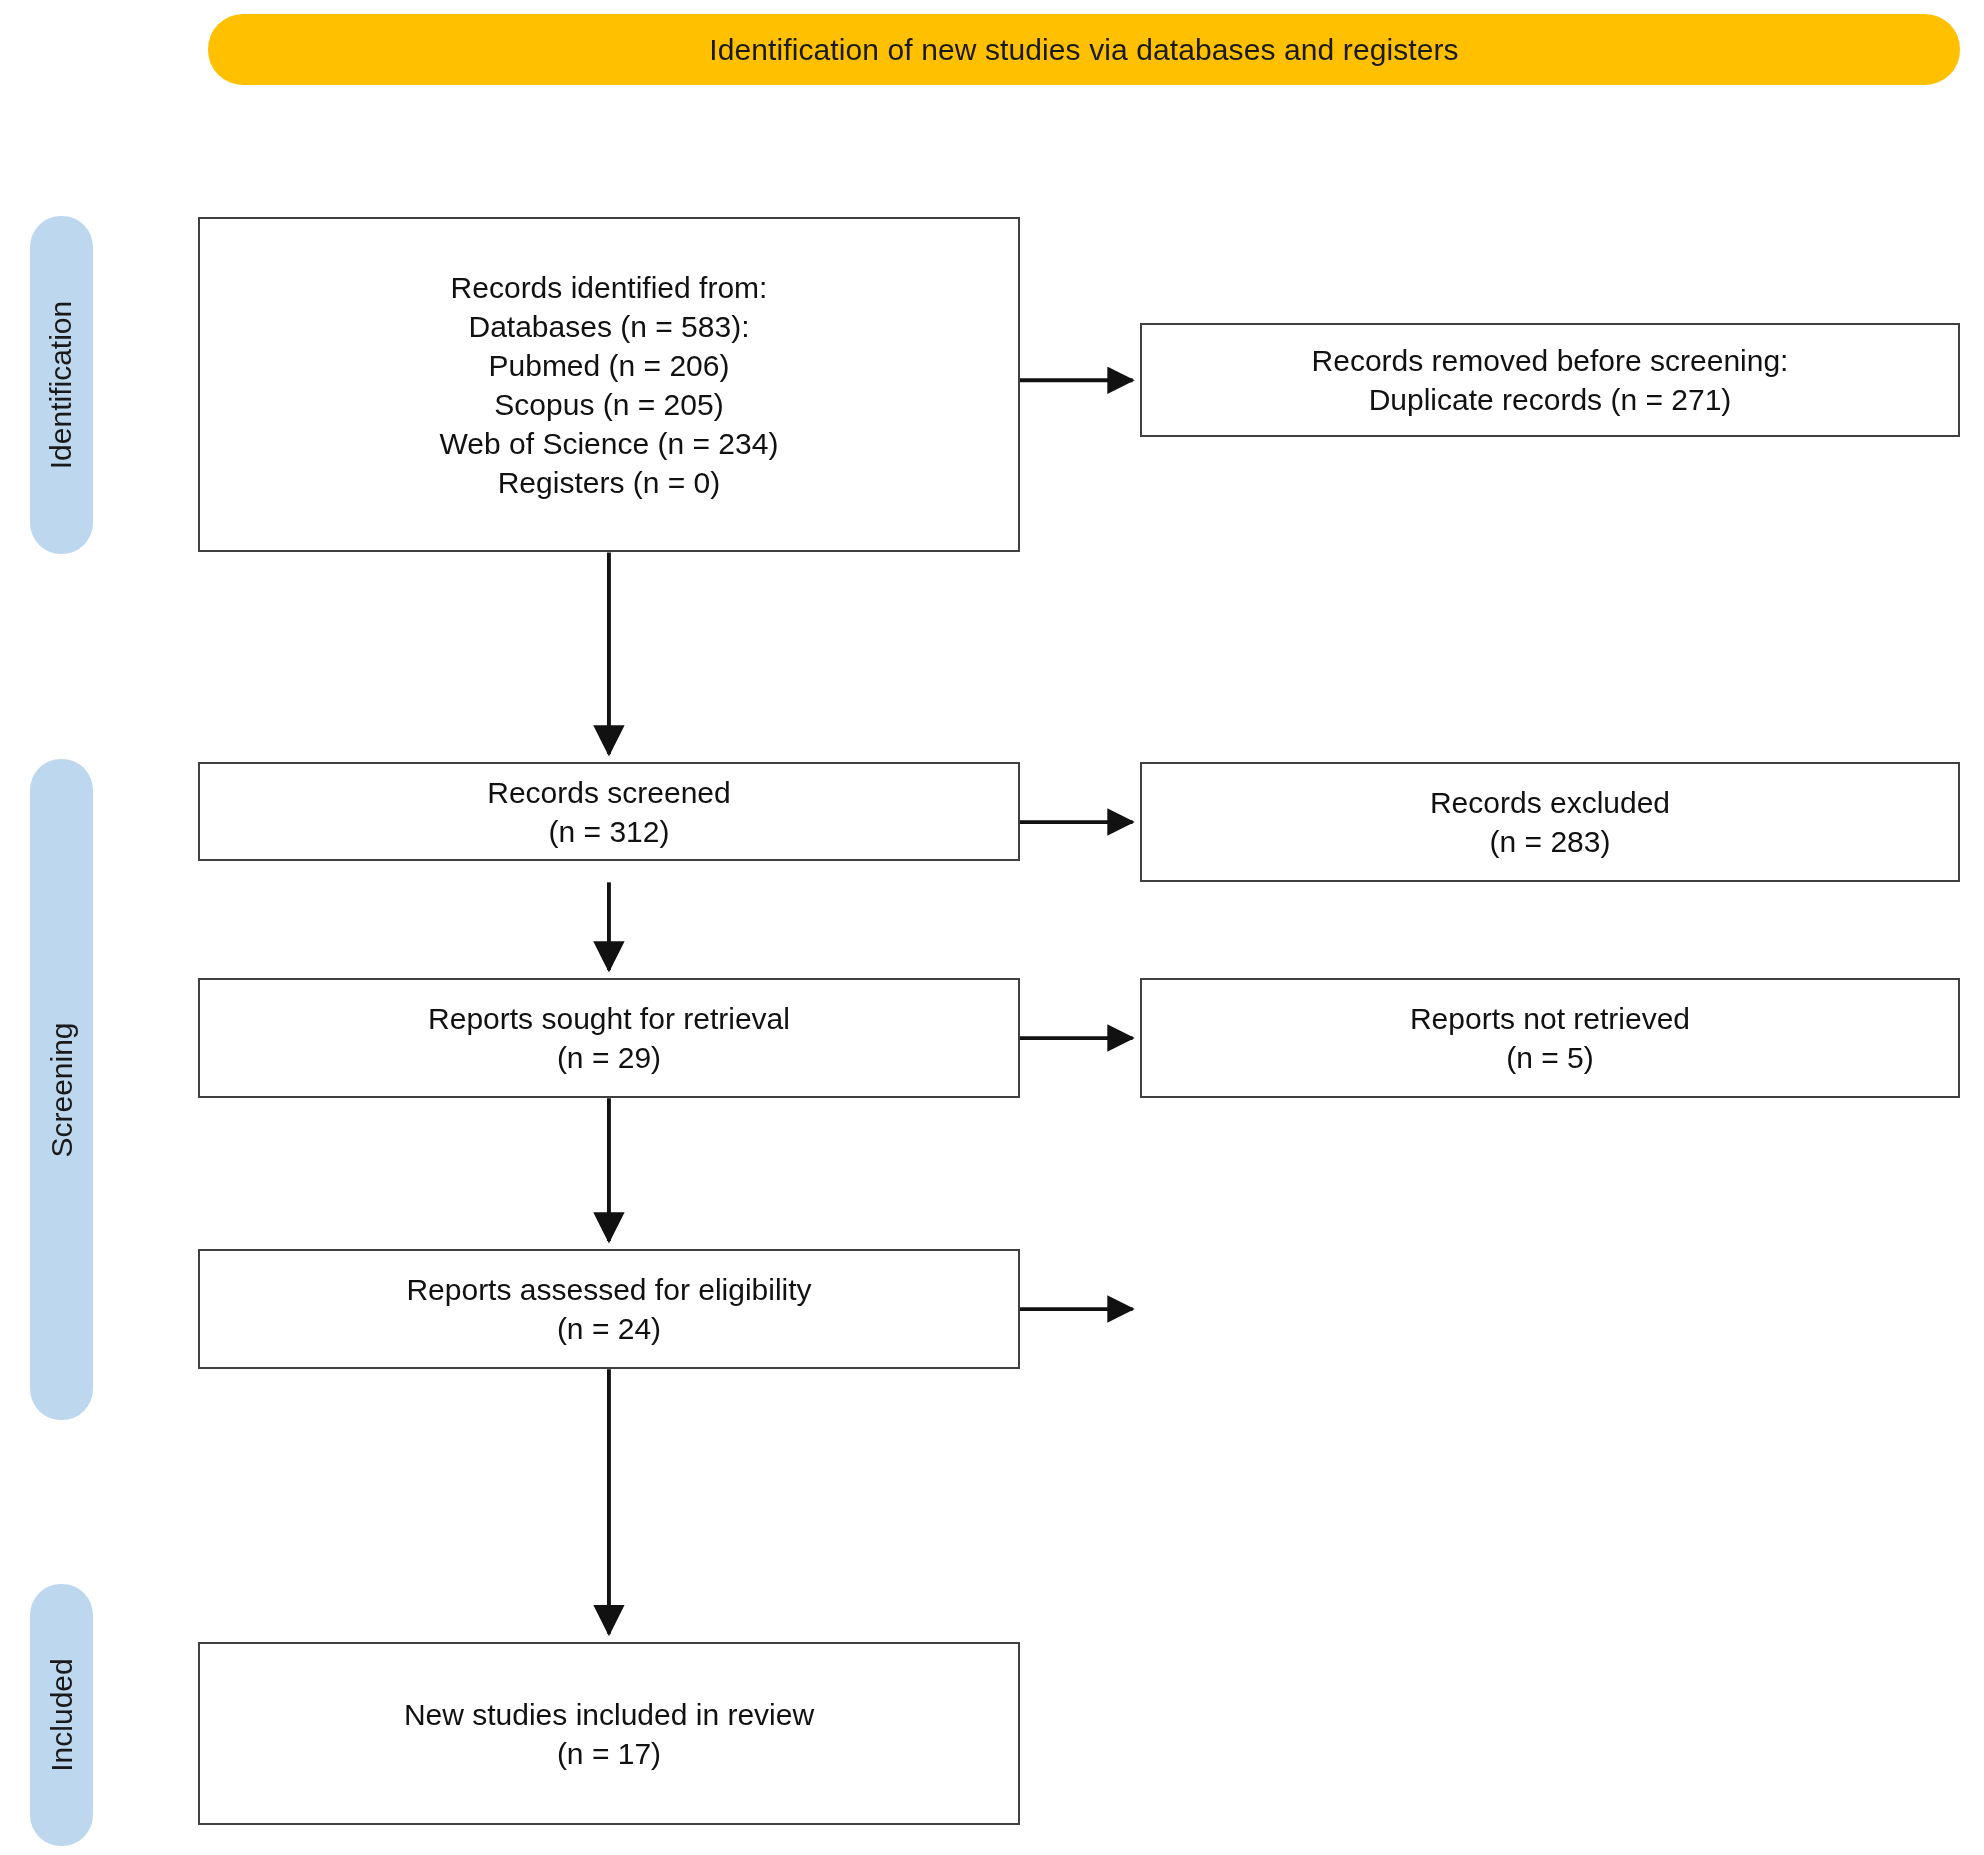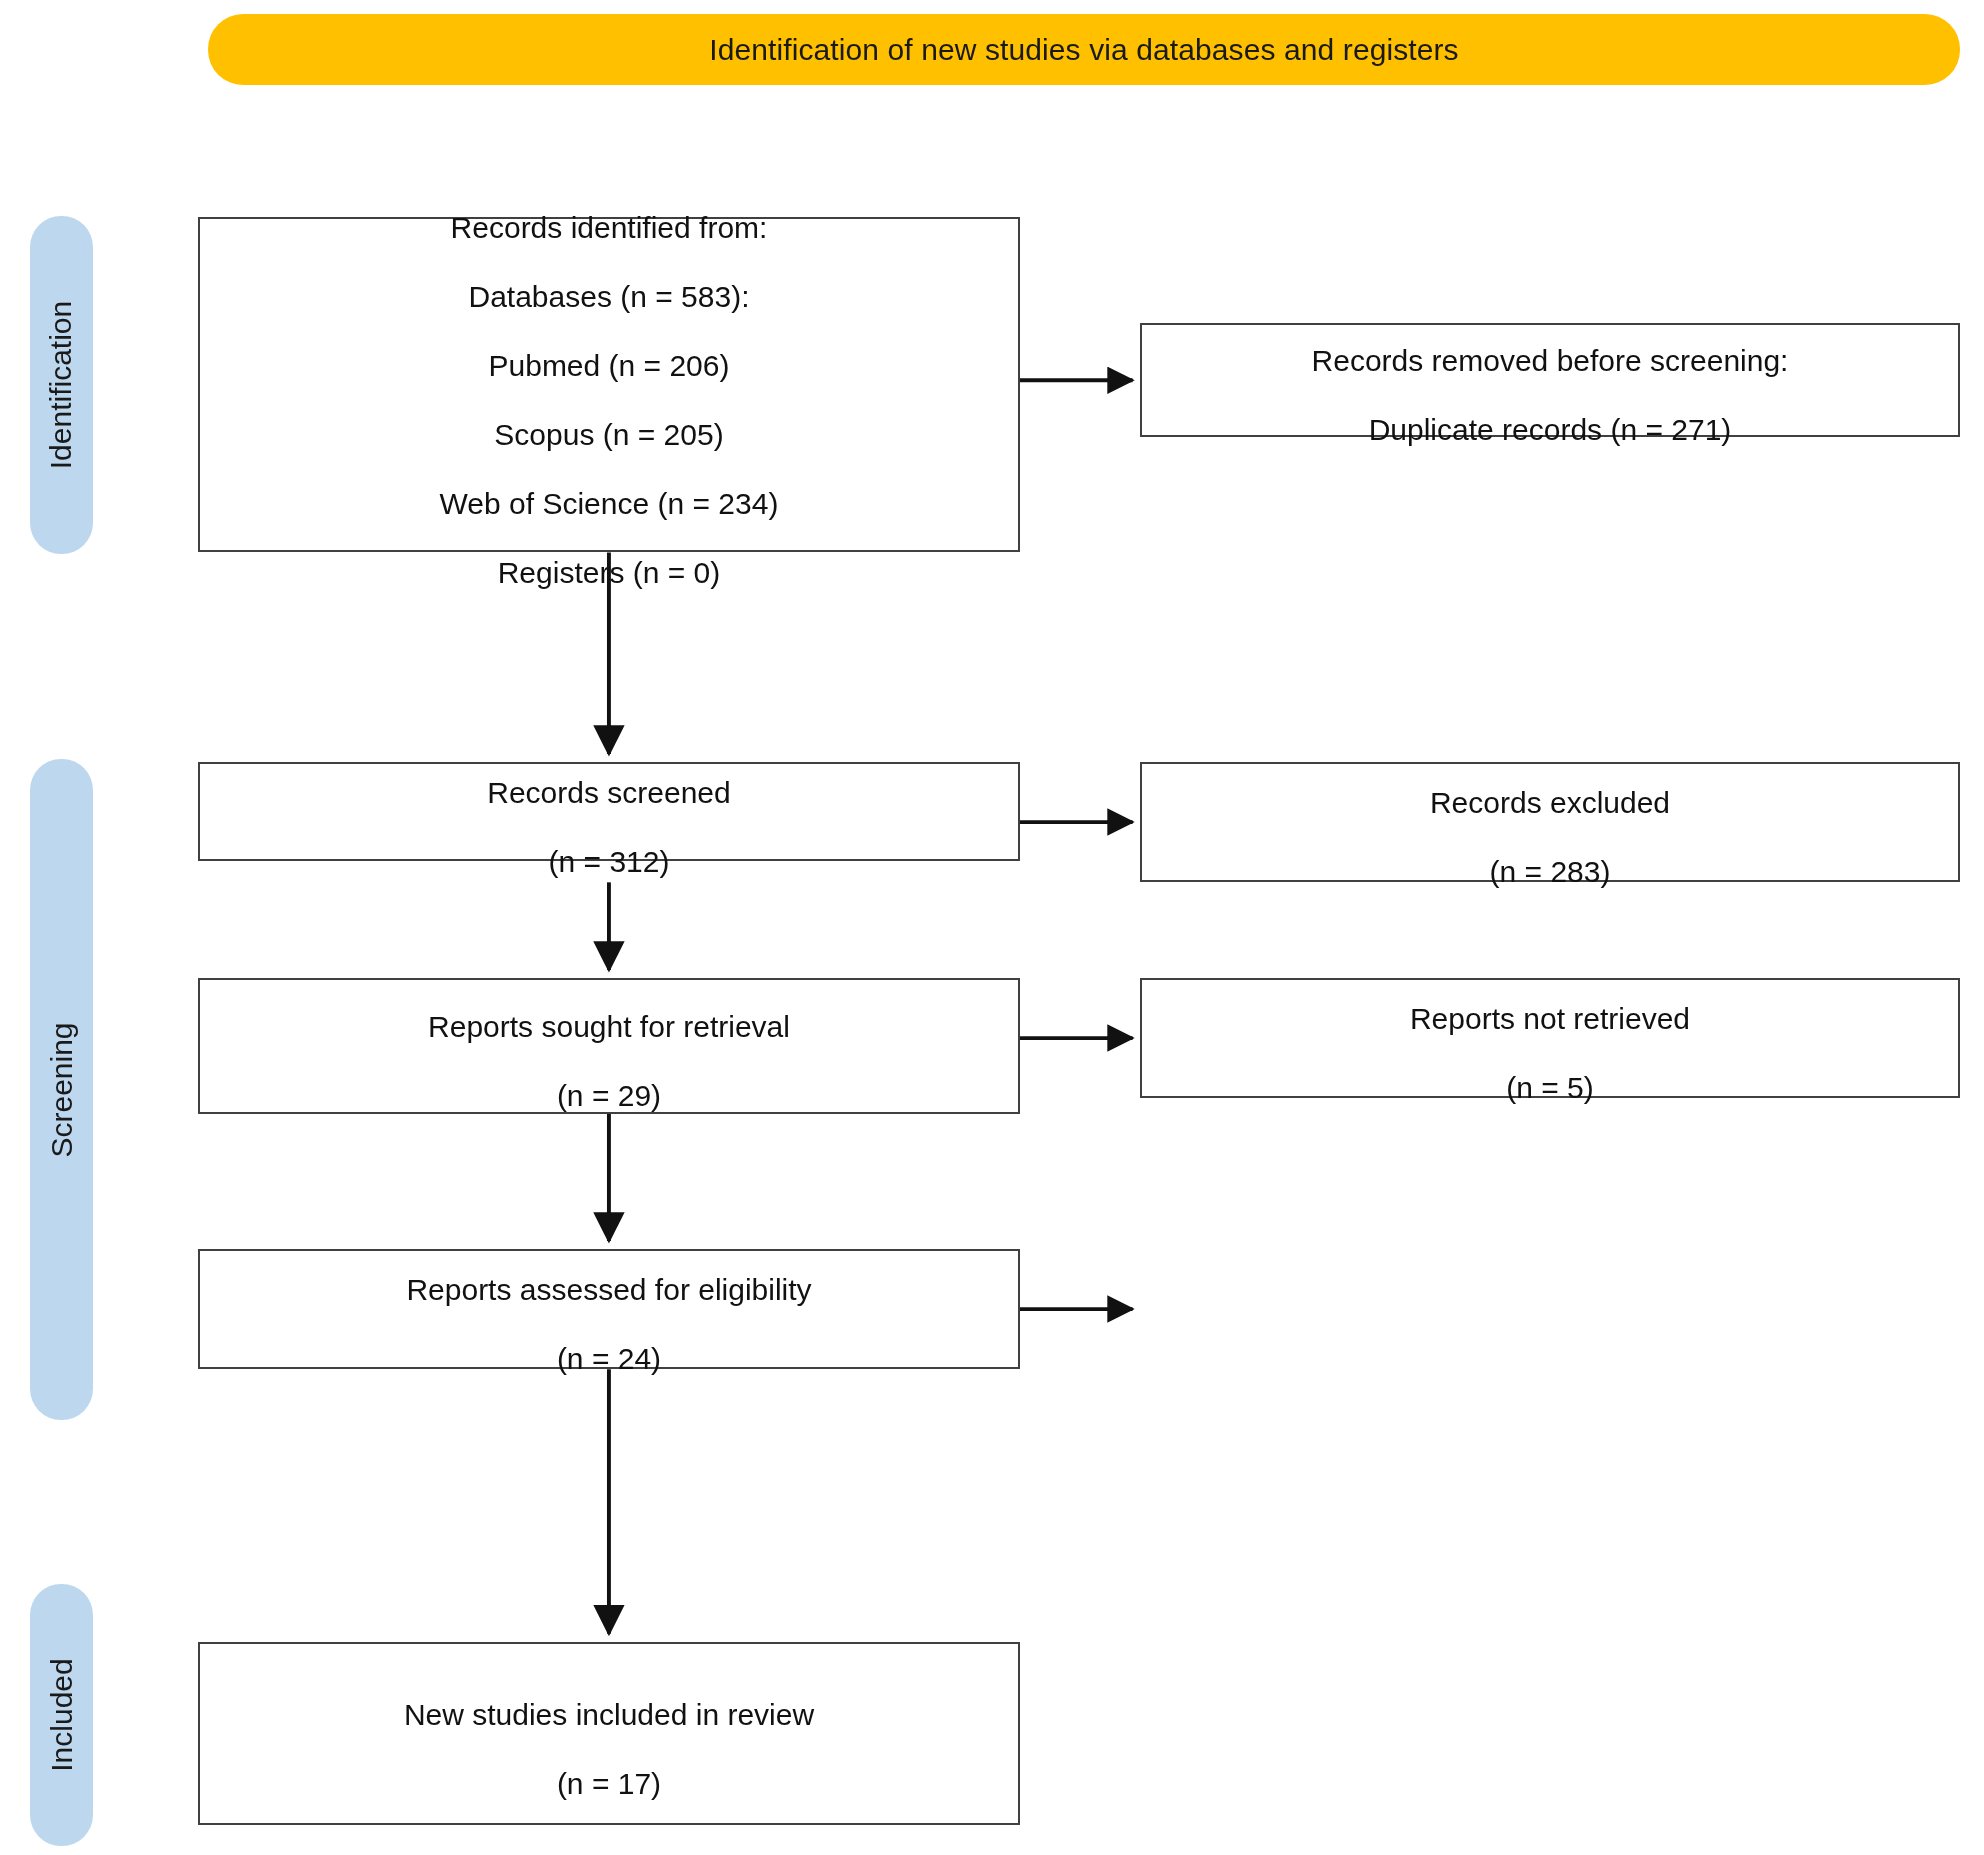--- a/index.html
+++ b/index.html
@@ -71,27 +71,26 @@
     align-items: center;
     justify-content: center;
     padding: 3.9px 11.8px;
   }
   .fbox .line {
     font-size: 30px;
     color: #111111;
     line-height: 1.30;
     white-space: nowrap;
     text-align: center;
-    margin-top: 30px;
   }
 
   
   #box-identified  { left: 198px; top: 217px;  width: 822px; height: 335px; }
   #box-screened    { left: 198px; top: 762px; width: 822px; height: 99px; }
-  #box-sought      { left: 198px; top: 978px; width: 822px; height: 136px; }
+  #box-sought      { left: 198px; top: 978px; width: 822px; height: 120px; }
   #box-assessed    { left: 198px; top: 1249px; width: 822px; height: 120px; }
   #box-included    { left: 198px; top: 1642px; width: 822px; height: 183px; align-items: center; }
 
   
   #box-removed     { left: 1140px; top: 323px;  width: 820px; height: 114px; }
   #box-excluded    { left: 1140px; top: 762px; width: 820px; height: 120px; justify-content: center; }
   #box-notretr     { left: 1140px; top: 978px; width: 820px; height: 120px; }
   #box-repexcluded { left: 1140px; top: 1202px; width: 820px; height: 217px; }
 
   

